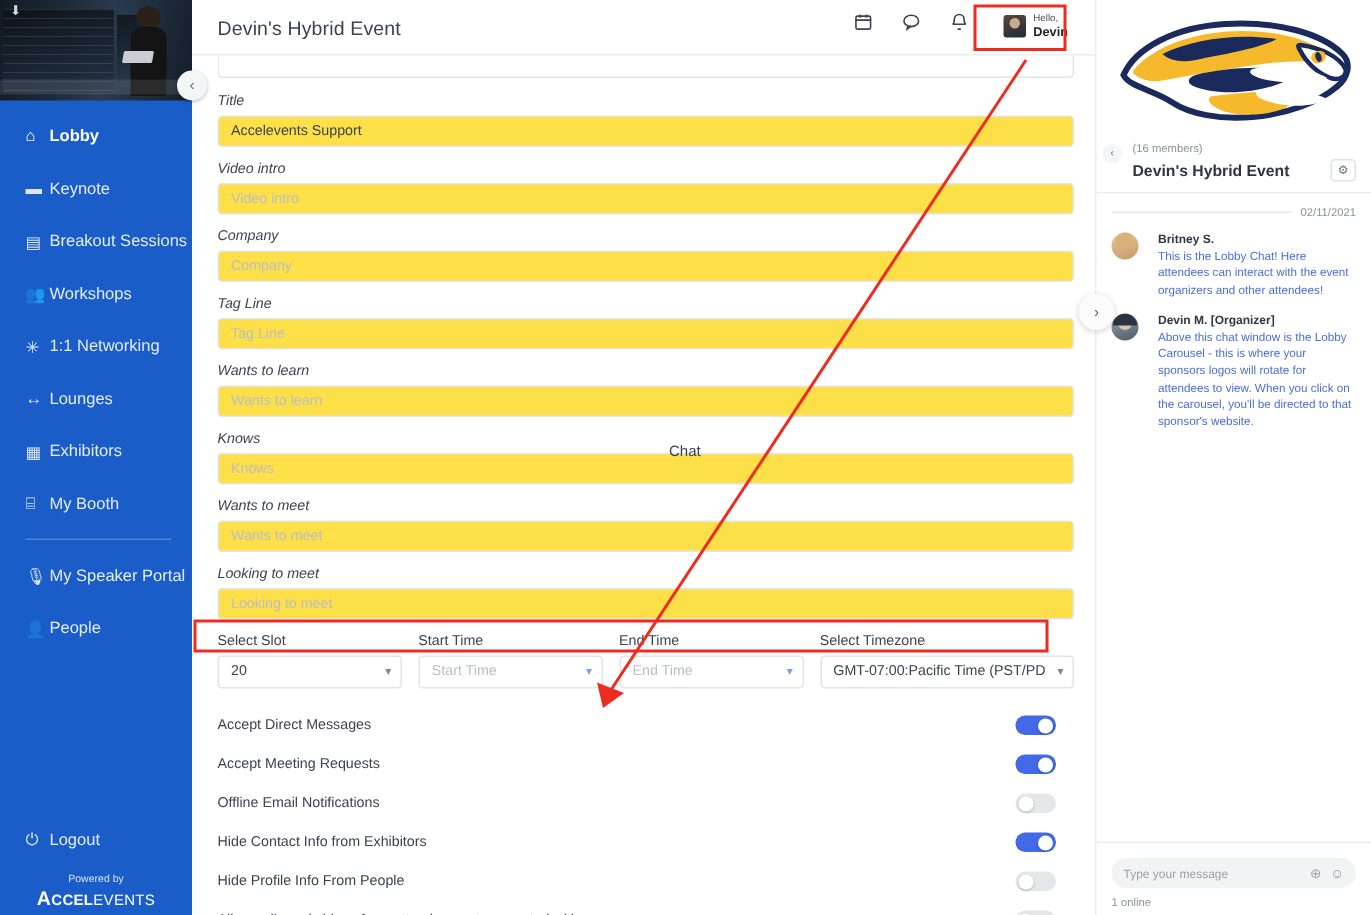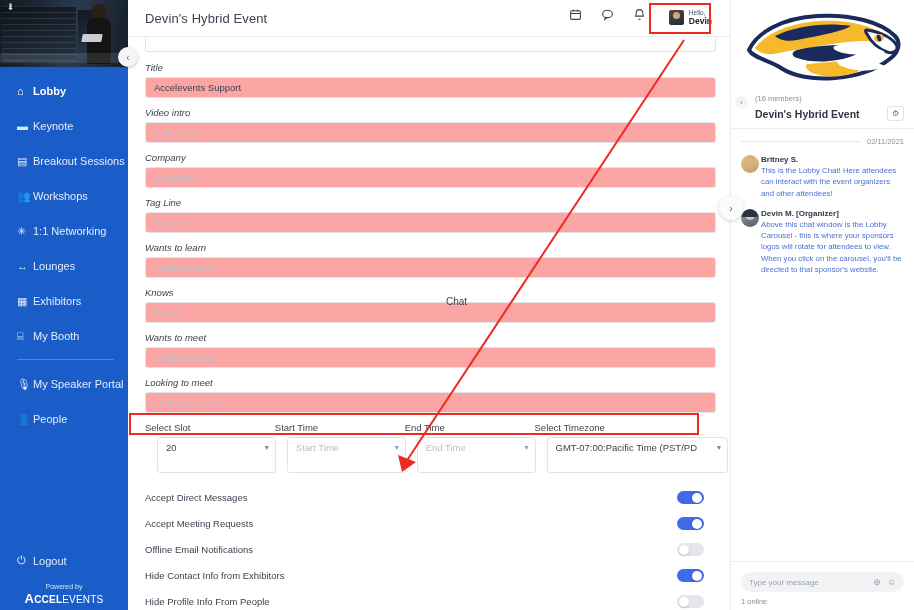--- a/index.html
+++ b/index.html
@@ -152,36 +152,36 @@
     height: 15px; border:1px solid #e2e4e8; border-bottom:1px solid #e2e4e8;
     border-radius:0 0 3px 3px; border-top:none; margin-bottom:10px;
   }
   .fld { margin-bottom: 9px; }
   .fld label {
     display:block; font-size:9.5px; color:#3c4350; margin-bottom:4px;font-style:italic;
   }
   .fld input, .fld .fake-input {
     width:100%; height:21px; border:1px solid #e2e4e8; border-radius:3px;
     font-size:9.5px; color:#3c4350; padding: 0 8px;
-    font-family:"Liberation Sans", sans-serif; background:#fca5a5;
+    font-family:"Liberation Sans", sans-serif; background:#fde047;
     line-height:19px;
   }
   .fld input::placeholder { color:#b9bec7; }
 
   .row { display:flex; gap:11px; margin-bottom:12px; }
   .row .col { flex:1 1 0; }
   .row .col label {
     display:block; font-size:9.5px; color:#3c4350; margin-bottom:4px;
   }
   .sel {
-    position:relative; width:100%; height:36px;
+    position:relative; width:100%; height:22px;
     border:1px solid #e2e4e8; border-radius:3px;
     font-size:9.5px; color:#3c4350; padding: 0 18px 0 8px;
     line-height:19px; background:#fff; cursor:pointer;
-    white-space:nowrap; overflow:hidden;margin-left:12px;
+    white-space:nowrap; overflow:hidden;
   }
   .sel.ph { color:#b9bec7; }
   .sel .chev {
     position:absolute; right:6px; top:0; line-height:19px;
     font-size:8px; color:#7f8795;
   }
   .sel.ph .chev { color:#7aa0ea; }
 
   .toggles { margin-top: 6px; }
   .trow {
@@ -247,21 +247,21 @@
     display:flex; align-items:center; justify-content:center;
     font-size:10px; box-shadow:0 1px 4px rgba(0,0,0,.18);
     z-index:12; cursor:pointer;
   }
   .chat-body { flex:1 1 auto; padding: 8px 10px 0 10px; overflow:hidden; }
   .datebar {
     display:flex; align-items:center; gap:6px; margin-bottom:9px;
   }
   .datebar .line { flex:1 1 auto; height:1px; background:#e7e8ea; }
   .datebar .d { font-size:7.5px; color:#8b909b; }
-  .msg { display:flex; gap:2px; margin-bottom:10px; }
+  .msg { display:flex; gap:13px; margin-bottom:10px; }
   .msg .av {
     width:18px; height:18px; border-radius:50%; flex:0 0 18px;
     overflow:hidden; position:relative;
   }
   .msg .av.a1 { background: linear-gradient(160deg,#e8c79a,#c79a6a); }
   .msg .av.a1::before{
     content:""; position:absolute; left:3px; top:0; width:12px; height:9px;
     border-radius:6px 6px 0 0; background:#d8b277;
   }
   .msg .av.a2 { background: linear-gradient(160deg,#9aa7b3,#4d5a67); }

